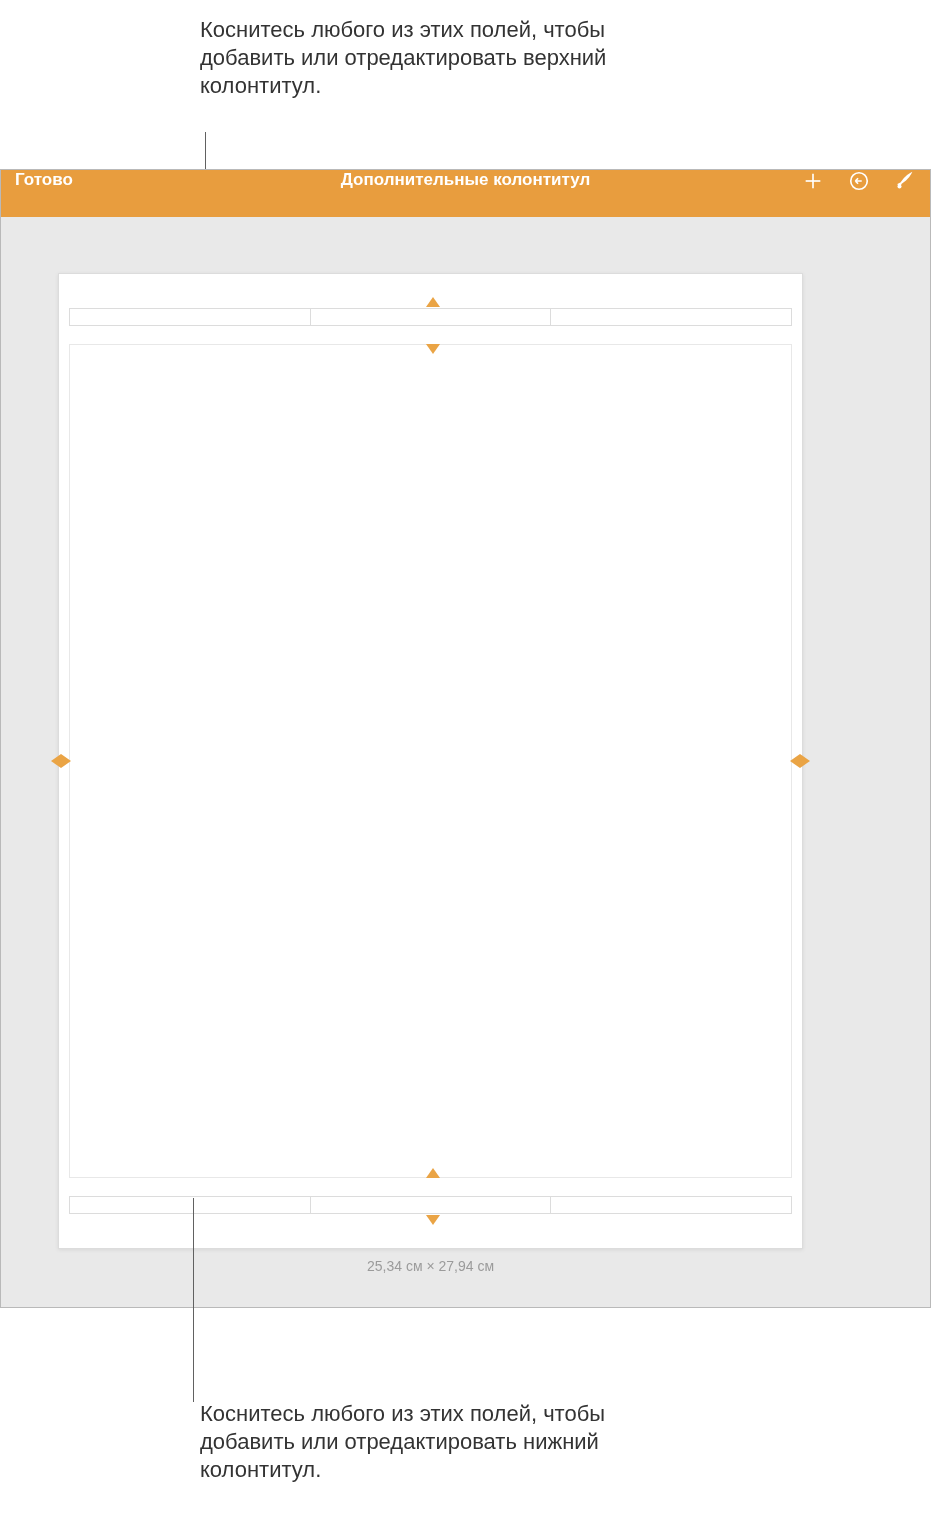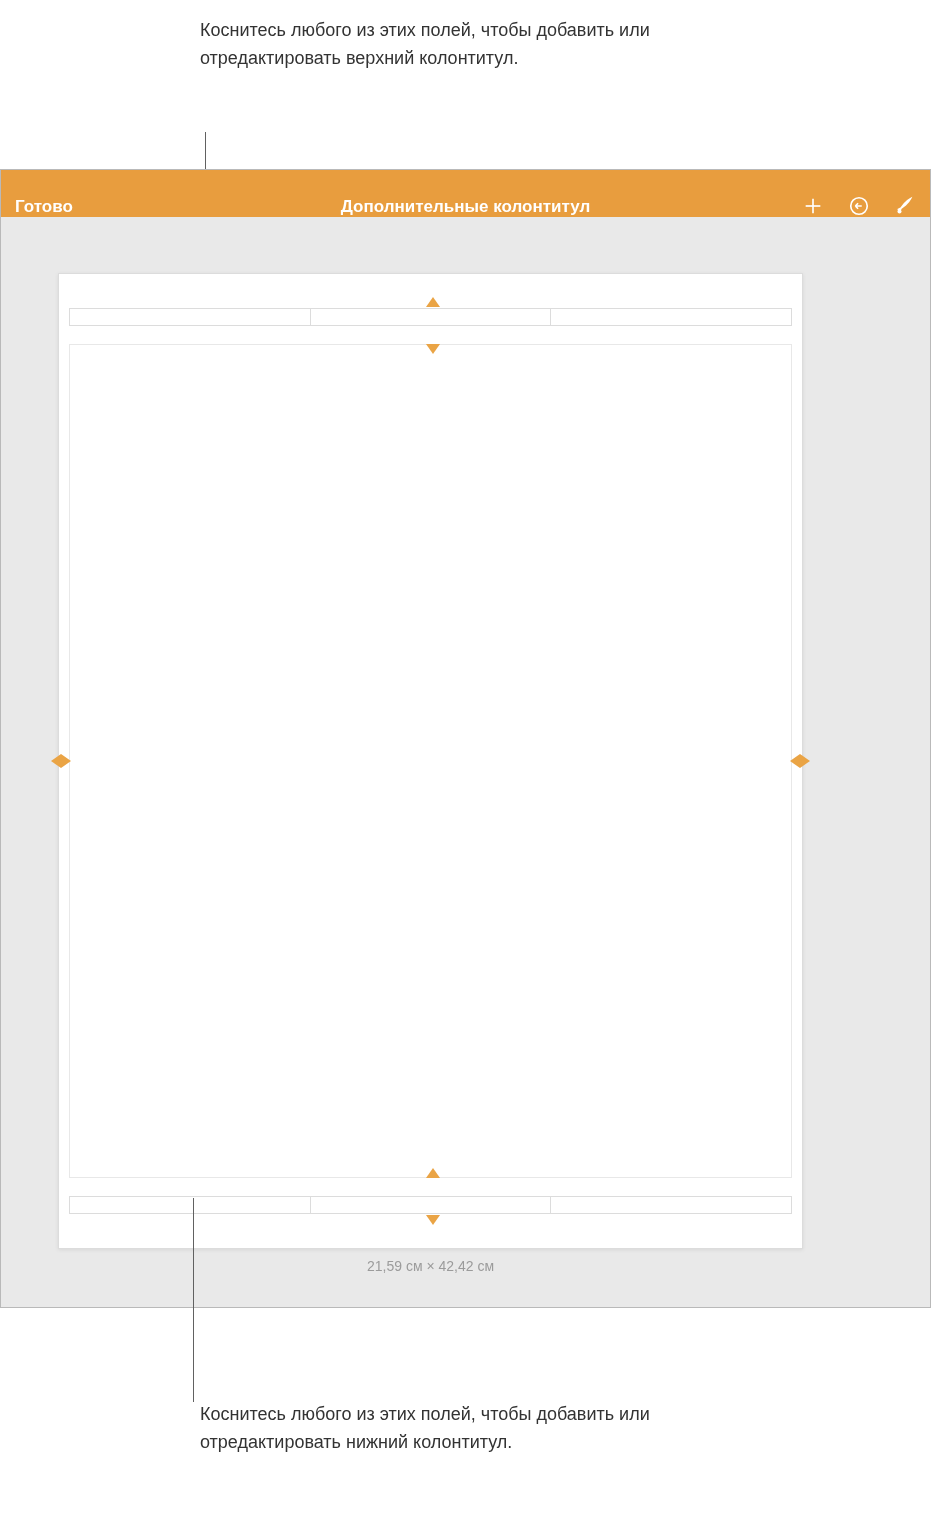--- a/index.html
+++ b/index.html
@@ -9,21 +9,21 @@
     background: #ffffff;
     font-family: -apple-system, "Helvetica Neue", Arial, sans-serif;
     overflow: hidden;
   }
   .root { position: relative; width: 931px; height: 1532px; }
 
   
   .callout {
     position: absolute;
     color: #333;
-    font-size: 18px;
+    font-size: 22px;
     line-height: 28px;
   }
   .callout-top { left: 200px; top: 16px; width: 480px; }
   .callout-bottom { left: 200px; top: 1400px; width: 480px; }
   .callout-line {
     position: absolute;
     width: 1px;
     background: #616161;
   }
   .line-top { left: 205px; top: 132px; height: 176px; }
@@ -38,21 +38,21 @@
     height: 1139px;
     border: 1px solid #b9b9b9;
     background: #e9e9e9;
     display: flex;
     flex-direction: column;
   }
   .toolbar {
     height: 47px;
     background: #e89d3e;
     display: flex;
-    align-items: flex-end;
+    align-items: flex-start;
     padding: 0 14px;
     position: relative;
     color: #ffffff;
   }
   .toolbar-done {
     font-size: 17px;
     font-weight: 600;
   }
   .toolbar-title {
     position: absolute;
@@ -223,21 +223,21 @@
         <div class="handle-pair handle-left-pair">
           <div class="tri tri-left"></div>
           <div class="tri tri-right"></div>
         </div>
 
         <div class="handle-pair handle-right-pair">
           <div class="tri tri-left"></div>
           <div class="tri tri-right"></div>
         </div>
 
-        <div class="page-size">21,59 см × 42,42 см</div>
+        <div class="page-size">25,34 см × 27,94 см</div>
       </div>
     </div>
   </div>
 
   <div class="callout-line line-bottom"></div>
   <div class="callout callout-bottom">Коснитесь любого из этих полей, чтобы добавить или отредактировать нижний колонтитул.</div>
 
 </div>
 
 </body></html>

